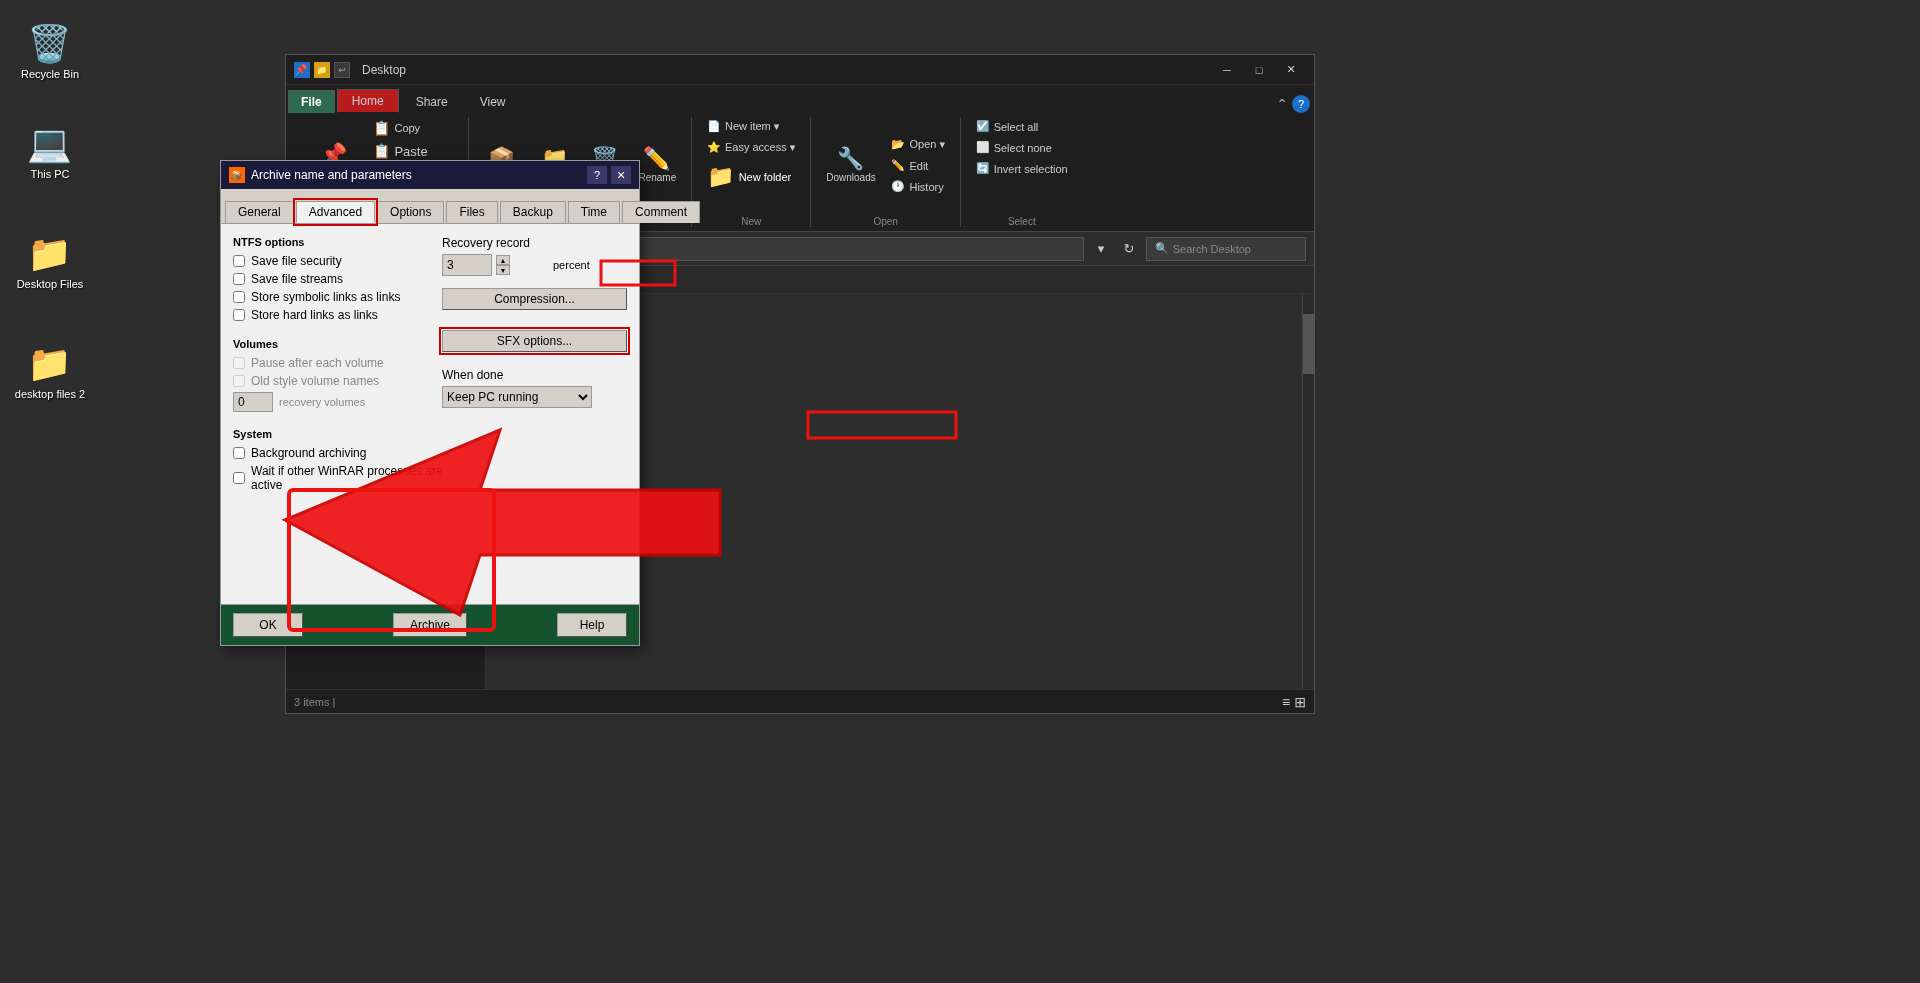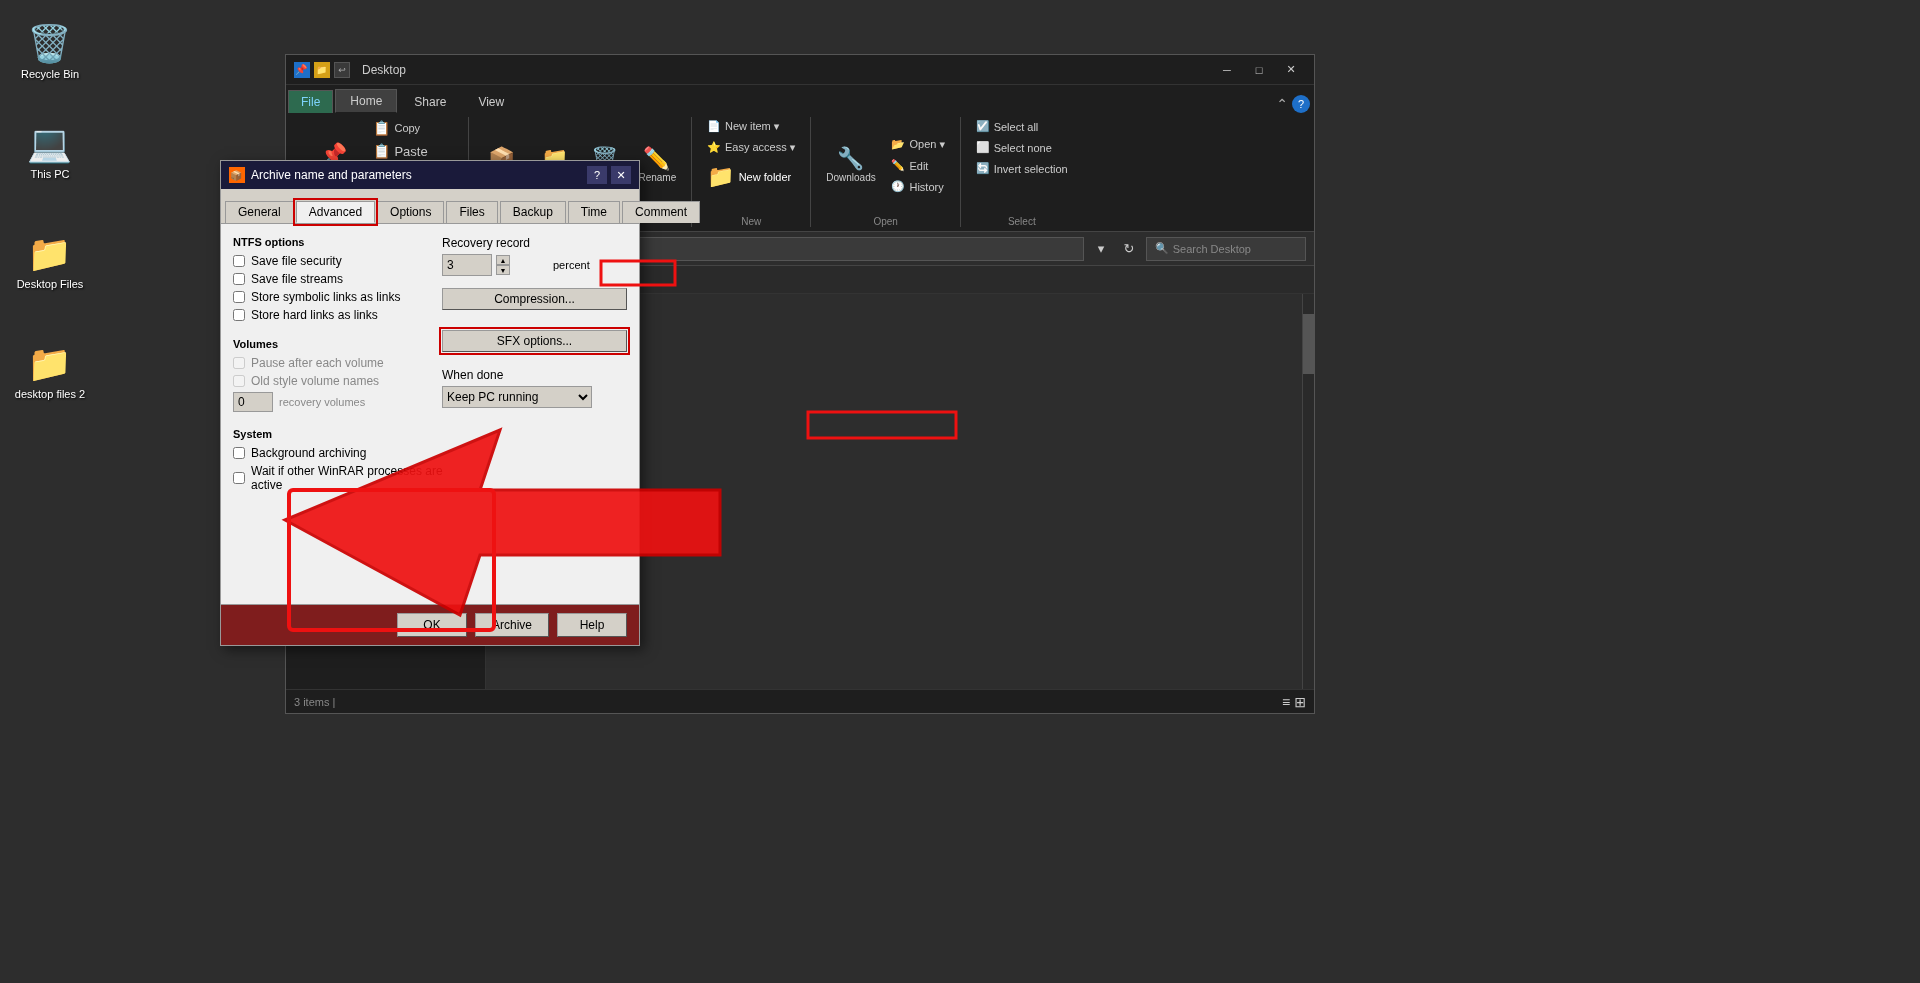--- a/index.html
+++ b/index.html
@@ -113,22 +113,23 @@
       padding: 4px 14px;
       font-size: 12px;
       color: #ccc;
       cursor: pointer;
       border: 1px solid transparent;
       border-bottom: none;
       margin-right: 2px;
     }
     .ribbon-tab.active {
       background: #2d6a4f;
-      color: #7dd3fc;
+      color: #ffffff;
       border-color: #555;
+      font-weight: bold;
     }
 
     .ribbon-content {
       background: #1e1e1e;
       padding: 4px 8px;
       display: flex;
       align-items: stretch;
       gap: 0;
       min-height: 80px;
     }
@@ -469,25 +470,25 @@
     }
     .when-done-select {
       width: 150px;
       height: 22px;
       font-size: 12px;
       border: 1px solid #999;
       background: #d4d0c8;
     }
 
     .dialog-footer {
-      background: #7f1d1d;
+      background: #14532d;
       border-top: 1px solid #999;
       padding: 8px 12px;
       display: flex;
-      justify-content: flex-end;
+      justify-content: space-between;
       gap: 8px;
     }
     .footer-btn {
       min-width: 70px;
       padding: 4px 16px;
       font-size: 12px;
       cursor: pointer;
       border: 1px solid #999;
       border-bottom-color: #555;
       border-right-color: #555;
@@ -546,21 +547,21 @@
       <button class="title-bar-btn">□</button>
       <button class="title-bar-btn close">✕</button>
     </div>
   </div>
 
   <div class="ribbon">
     <div class="ribbon-tabs">
       <div class="ribbon-tab active" style="background:#2d6a4f;padding:4px 12px;">
         <span>File</span>
       </div>
-      <div class="ribbon-tab" style="background:#404040;border:1px solid #555;border-bottom:1px solid #1e1e1e;margin-top:28px;">
+      <div class="ribbon-tab" style="background:#b91c1c;border:1px solid #555;border-bottom:1px solid #1e1e1e;margin-top:28px;">
         <span>Home</span>
       </div>
       <div class="ribbon-tab">
         <span>Share</span>
       </div>
       <div class="ribbon-tab">
         <span>View</span>
       </div>
       <div style="margin-left:auto;display:flex;align-items:center;padding-right:4px;gap:4px;">
         <div style="color:#aaa;cursor:pointer;font-size:14px;">⌃</div>

